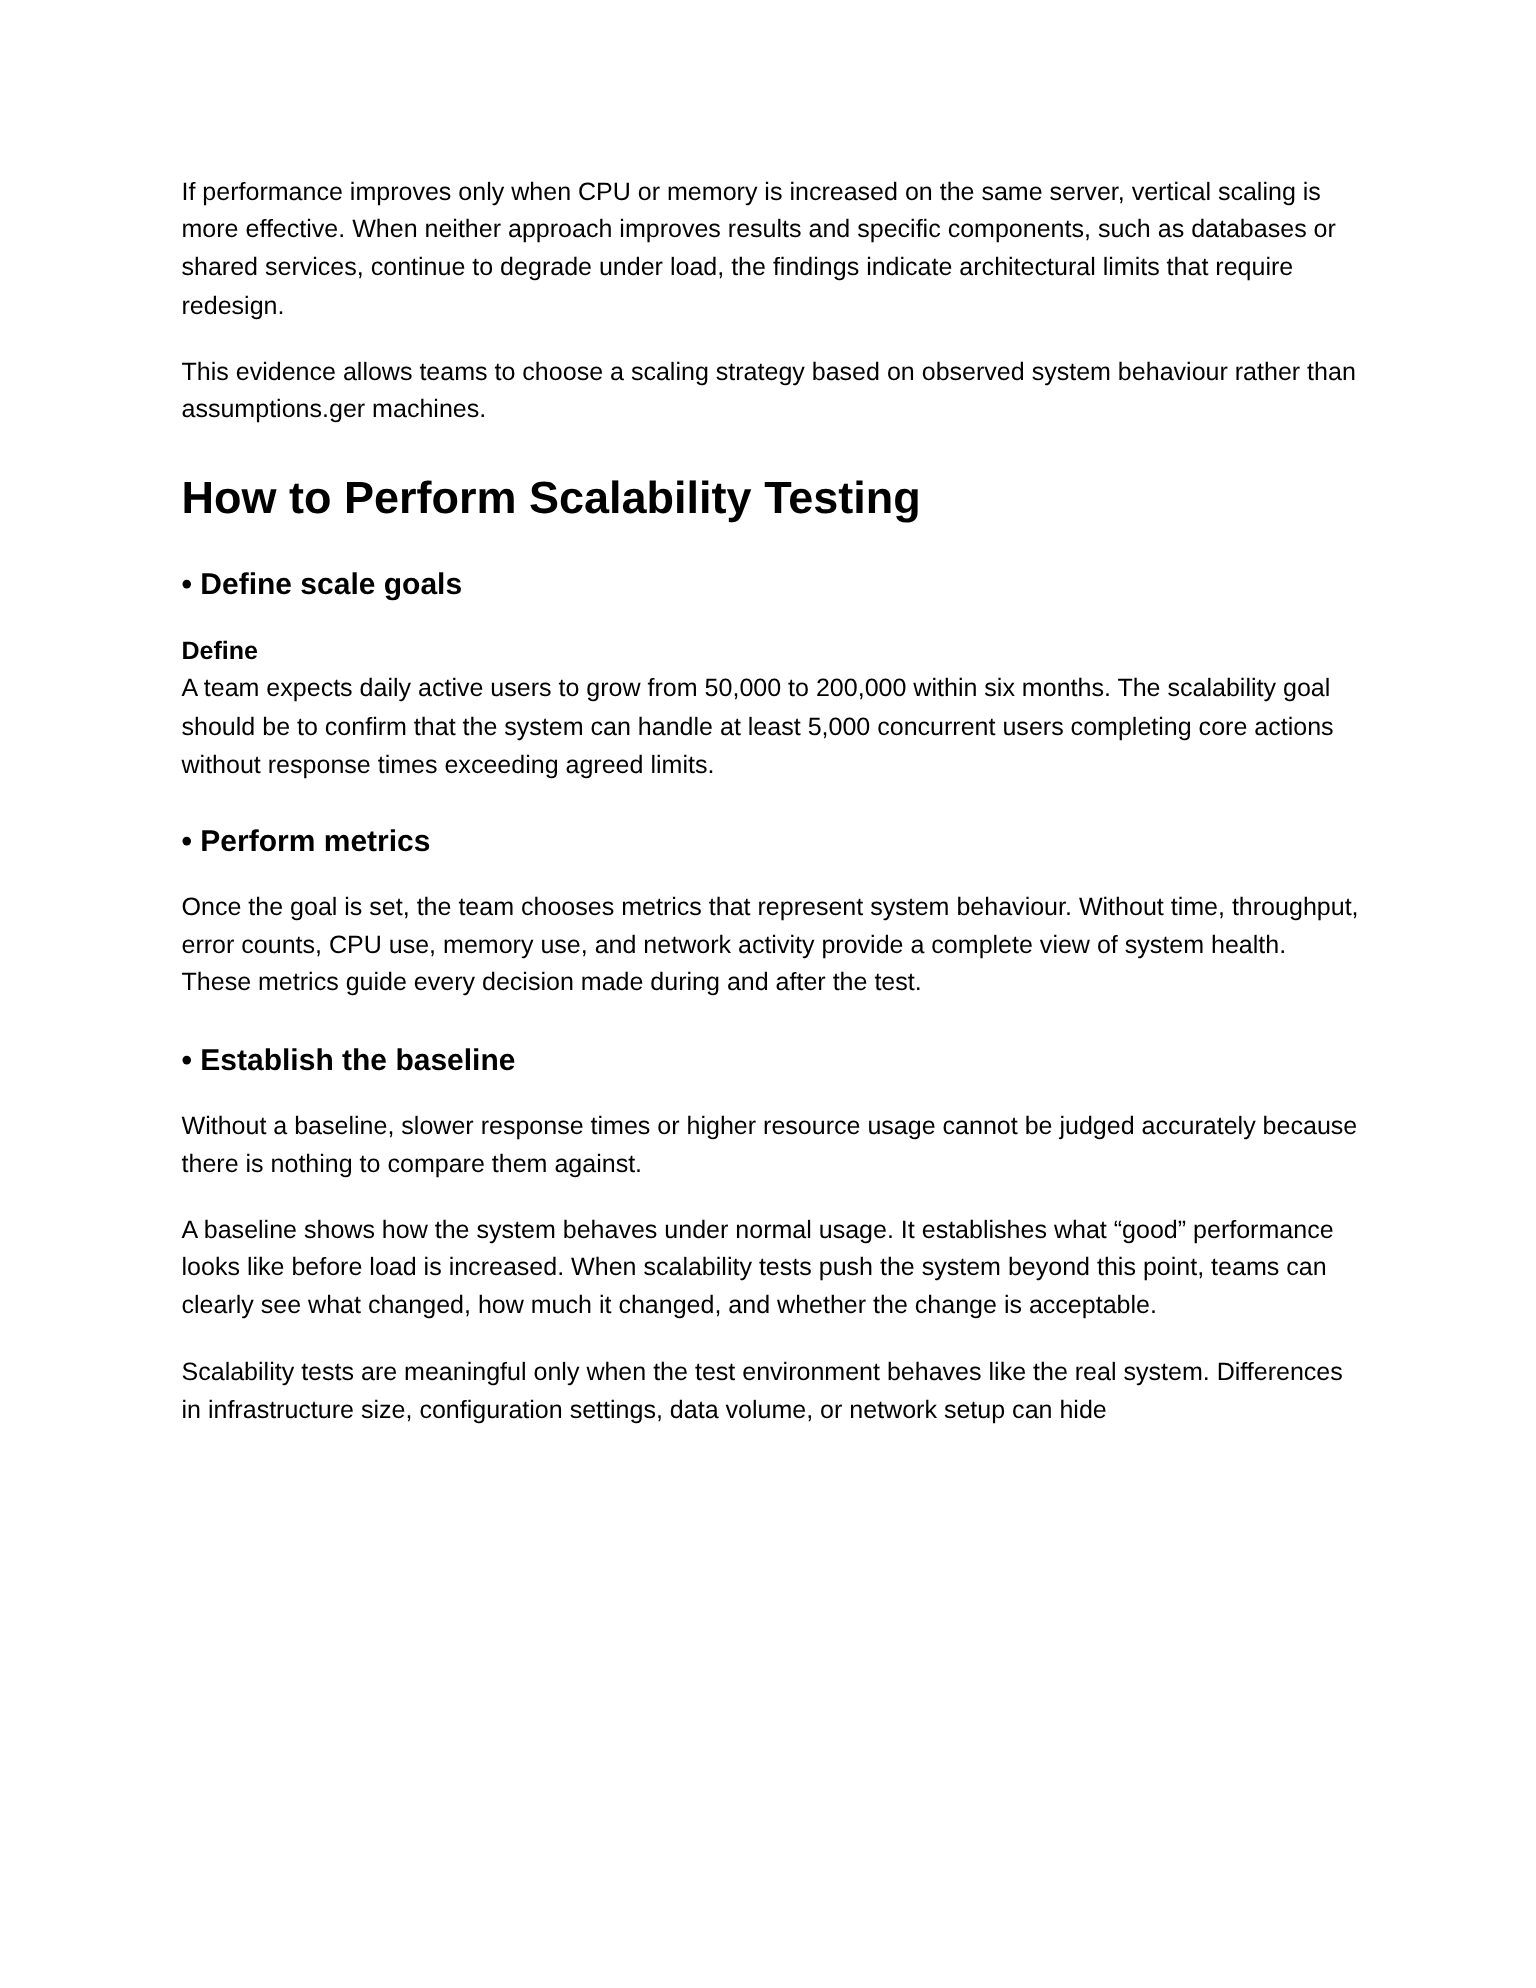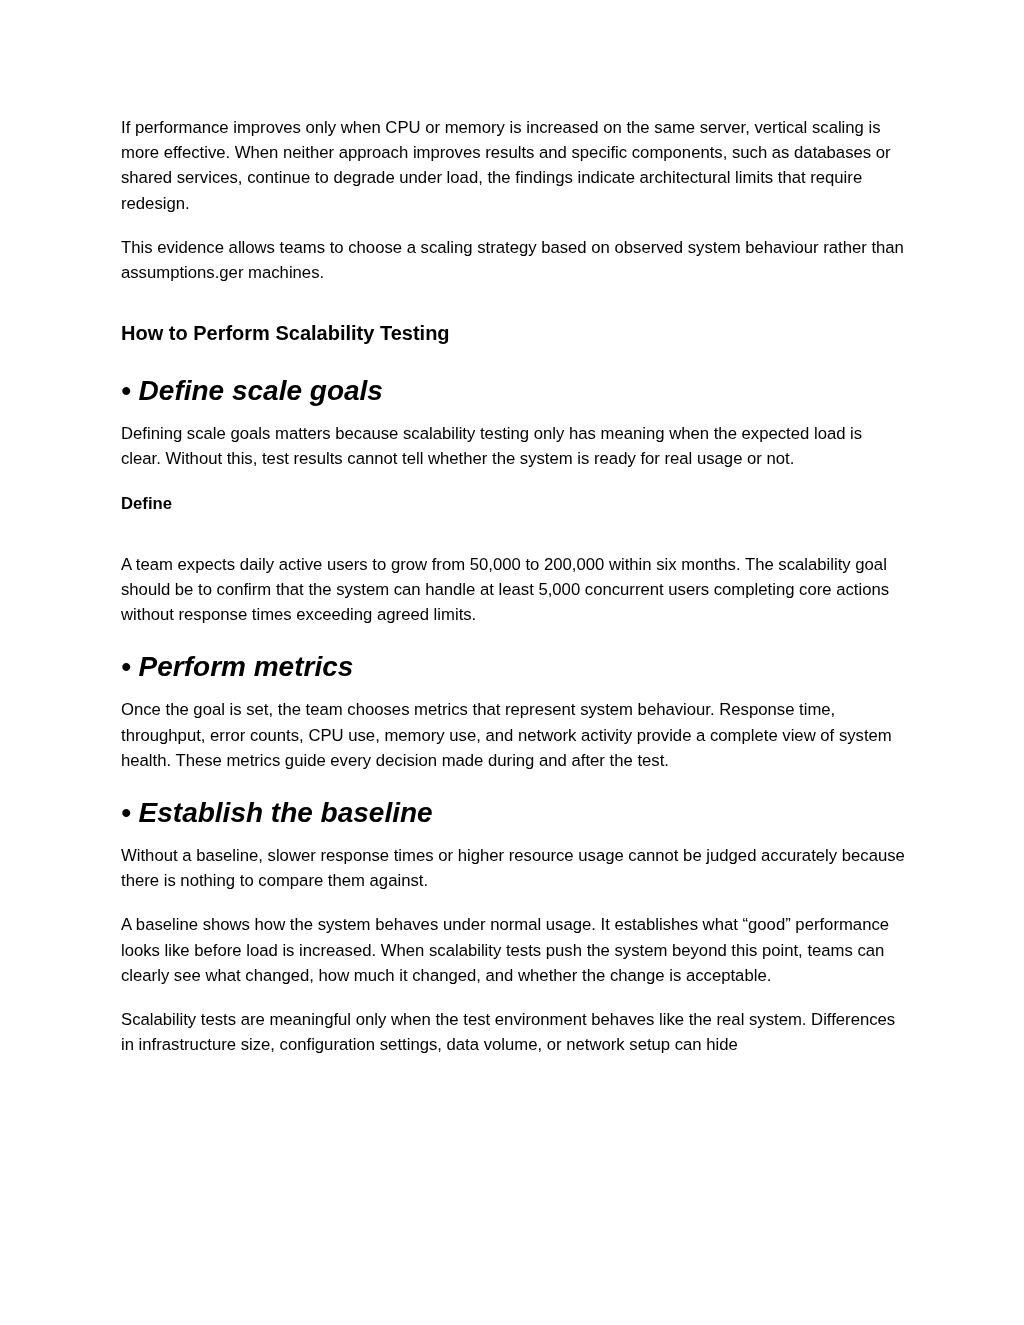--- a/index.html
+++ b/index.html
@@ -22,65 +22,62 @@
     padding: 115px 118px 0 121px;
     border-radius: 31px;
   }
   p.body {
     font-size: 16.7px;
     line-height: 25.2px;
     margin: 0 0 19px 0;
     font-weight: 400;
   }
   h1.doc-title {
-    font-size: 20px;
+    font-size: 30px;
     line-height: 36px;
     font-weight: 700;
     margin: 30px 0 21px 0;
   }
   h2.doc-subhead {
-    font-size: 28px;
+    font-size: 20px;
     line-height: 25px;
     font-weight: 700;
     margin: 27px 0 18px 0;
-    font-style: italic;
   }
   p.example .example-label {
     display: block;
     font-weight: 700;
   }
   p.example .example-text {
     display: block;
-    margin-top: 36px;
   }
 </style>
 </head>
 <body>
 
 <div class="page">
 
   <p class="body">If performance improves only when CPU or memory is increased on the same server, vertical scaling is more effective. When neither approach improves results and specific components, such as databases or shared services, continue to degrade under load, the findings indicate architectural limits that require redesign.</p>
 
   <p class="body">This evidence allows teams to choose a scaling strategy based on observed system behaviour rather than assumptions.ger machines.</p>
 
   <h1 class="doc-title">How to Perform Scalability Testing</h1>
 
 
   <h2 class="doc-subhead">• Define scale goals</h2>
 
-  <p class="body">Defining scale goals matters because scalability testing only has meaning when the expected load is clear. Without this, test results cannot tell whether the system is ready for real usage or not.</p>
 
   <p class="body example">
     <span class="example-label">Define</span>
     <span class="example-text">A team expects daily active users to grow from 50,000 to 200,000 within six months. The scalability goal should be to confirm that the system can handle at least 5,000 concurrent users completing core actions without response times exceeding agreed limits.</span>
   </p>
 
   <h2 class="doc-subhead">• Perform metrics</h2>
 
-  <p class="body">Once the goal is set, the team chooses metrics that represent system behaviour. Response time, throughput, error counts, CPU use, memory use, and network activity provide a complete view of system health. These metrics guide every decision made during and after the test.</p>
+  <p class="body">Once the goal is set, the team chooses metrics that represent system behaviour. Without time, throughput, error counts, CPU use, memory use, and network activity provide a complete view of system health. These metrics guide every decision made during and after the test.</p>
 
   <h2 class="doc-subhead">• Establish the baseline</h2>
 
   <p class="body">Without a baseline, slower response times or higher resource usage cannot be judged accurately because there is nothing to compare them against.</p>
 
   <p class="body">A baseline shows how the system behaves under normal usage. It establishes what “good” performance looks like before load is increased. When scalability tests push the system beyond this point, teams can clearly see what changed, how much it changed, and whether the change is acceptable.</p>
 
 
   <p class="body">Scalability tests are meaningful only when the test environment behaves like the real system. Differences in infrastructure size, configuration settings, data volume, or network setup can hide</p>
 

